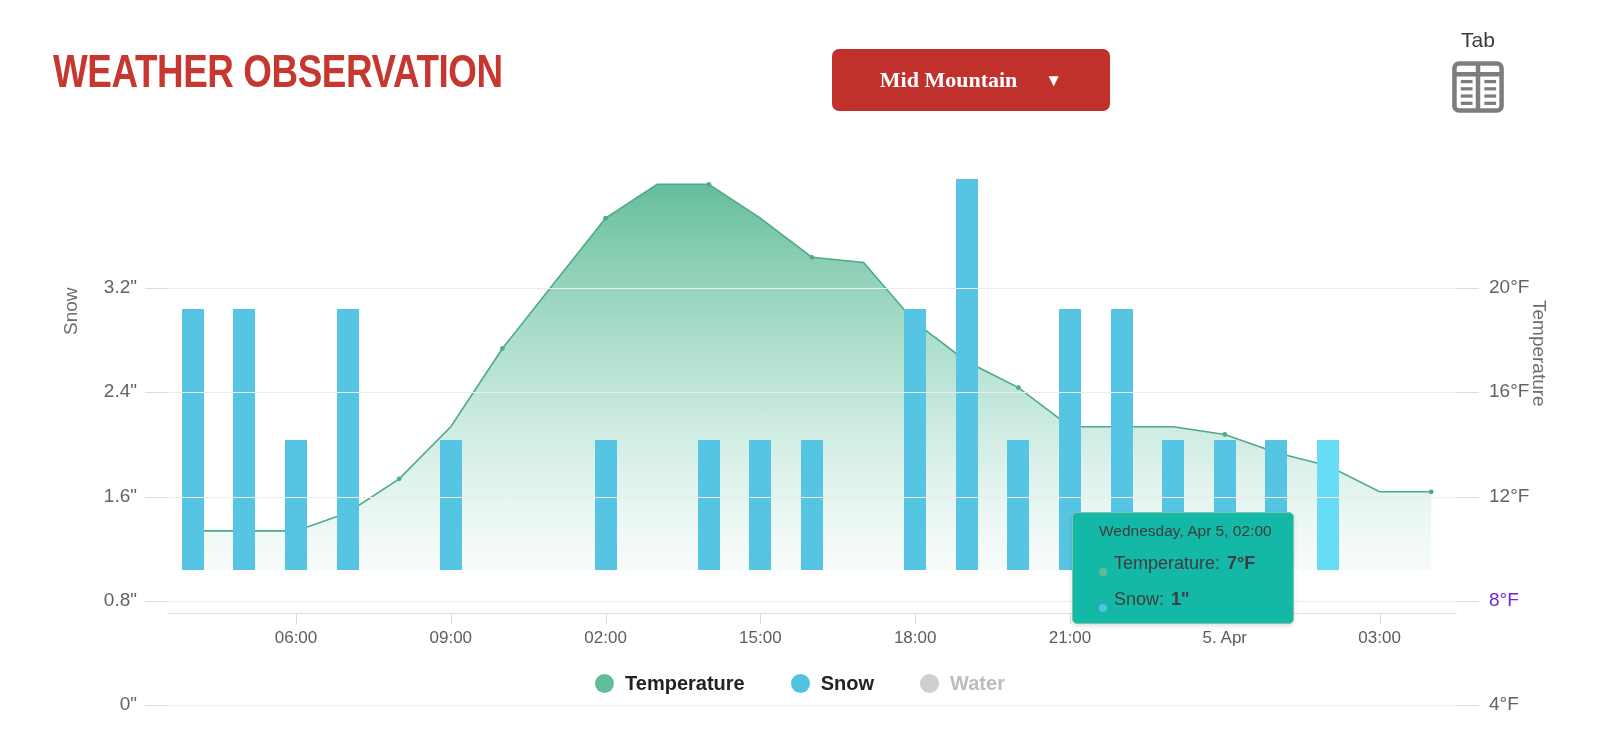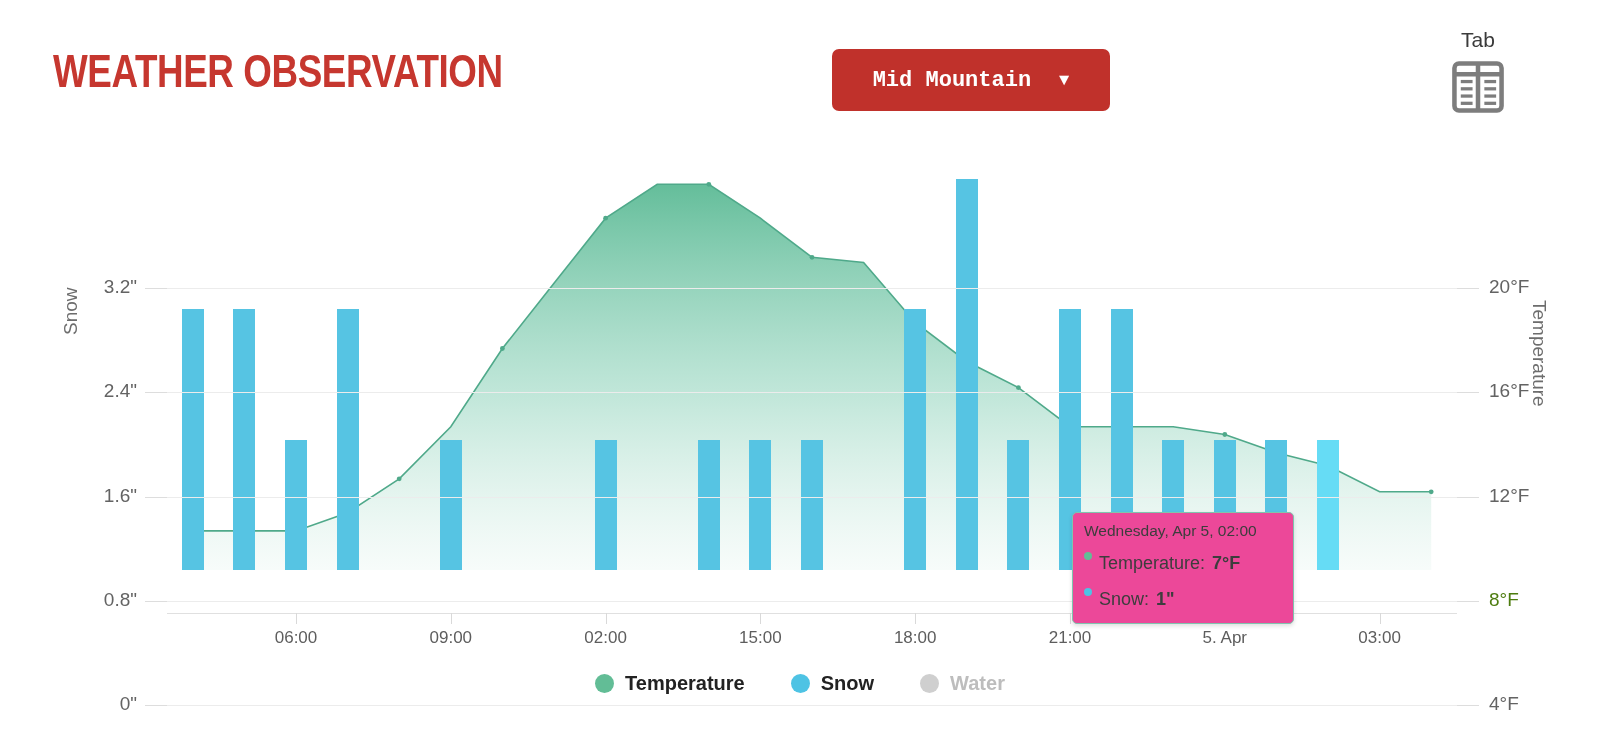--- a/index.html
+++ b/index.html
@@ -31,21 +31,21 @@
     width:278px;height:62px;
     background:#c0312b;
     border-radius:7px;
     border:none;
     color:#ffffff;
     font-size:22px;
     font-weight:bold;
     display:flex;align-items:center;justify-content:center;
     gap:28px;
     cursor:pointer;
-    font-family:Liberation Mono, monospace;
+    font-family:Liberation Serif, serif;
   }
   .station-btn .caret{font-size:17px;line-height:1;}
 
   .view-tabs{
     position:absolute;left:1440px;top:28px;
     display:flex;gap:34px;align-items:flex-start;
   }
   .view-tab{
     display:flex;flex-direction:column;align-items:center;gap:6px;
     cursor:pointer;width:76px;
@@ -99,30 +99,30 @@
     background:#56c4e3;
   }
   .bar.hl{background:#66dcf5;}
 
   .area-svg{position:absolute;left:0;top:0;width:1290px;height:417px;}
 
   
   .tooltip{
     position:absolute;left:1072px;top:512px;
     width:222px;
-    background:#ec4899;
+    background:#14b8a6;
     border:1px solid #80c4ae;
     border-radius:5px;
-    padding:9px 12px 11px 11px;
+    padding:9px 12px 11px 26px;
     box-shadow:0 2px 4px rgba(0,0,0,.13);
     font-size:16px;color:#3d3d3d;
     box-sizing:border-box;
   }
   .tt-date{font-size:15.5px;color:#3d3d3d;margin-bottom:2px;white-space:nowrap;}
-  .tt-row{display:flex;align-items:flex-start;gap:7px;font-size:18px;white-space:nowrap;line-height:1.32;margin-top:12px;}
+  .tt-row{display:flex;align-items:flex-end;gap:7px;font-size:18px;white-space:nowrap;line-height:1.32;margin-top:12px;}
   .tt-dot{width:8px;height:8px;border-radius:50%;flex:none;}
   .tt-row b{font-weight:bold;}
 
   
   .legend{
     position:absolute;left:0;top:672px;width:1600px;
     display:flex;justify-content:center;align-items:center;gap:46px;
   }
   .leg-item{display:flex;align-items:center;gap:11px;cursor:pointer;}
   .leg-dot{width:19px;height:19px;border-radius:50%;}
@@ -230,21 +230,21 @@
       <div style="position: absolute; left: 32px; top: 349.5px; width: 105px; text-align: right; font-size: 19px; color: rgb(99, 99, 99);">1.6"</div>
       <div class="gridline" style="position: absolute; left: 167px; top: 257.25px; width: 1290px; height: 1px; background: rgb(236, 236, 236);"></div>
       <div style="position: absolute; left: 145px; top: 257.25px; width: 22px; height: 1px; background: rgb(221, 221, 221);"></div>
       <div style="position: absolute; left: 32px; top: 245.25px; width: 105px; text-align: right; font-size: 19px; color: rgb(99, 99, 99);">2.4"</div>
       <div class="gridline" style="position: absolute; left: 167px; top: 153px; width: 1290px; height: 1px; background: rgb(236, 236, 236);"></div>
       <div style="position: absolute; left: 145px; top: 153px; width: 22px; height: 1px; background: rgb(221, 221, 221);"></div>
       <div style="position: absolute; left: 32px; top: 141px; width: 105px; text-align: right; font-size: 19px; color: rgb(99, 99, 99);">3.2"</div>
       <div style="position: absolute; left: 1457px; top: 570px; width: 22px; height: 1px; background: rgb(221, 221, 221);"></div>
       <div style="position: absolute; left: 1489px; top: 558px; font-size: 19px; color: rgb(99, 99, 99);">4°F</div>
       <div style="position: absolute; left: 1457px; top: 465.75px; width: 22px; height: 1px; background: rgb(221, 221, 221);"></div>
-      <div style="position: absolute; left: 1489px; top: 453.75px; font-size: 19px; color: #4d7c0f;">8°F</div>
+      <div style="position: absolute; left: 1489px; top: 453.75px; font-size: 19px; color: #6d28d9;">8°F</div>
       <div style="position: absolute; left: 1457px; top: 361.5px; width: 22px; height: 1px; background: rgb(221, 221, 221);"></div>
       <div style="position: absolute; left: 1489px; top: 349.5px; font-size: 19px; color: rgb(99, 99, 99);">12°F</div>
       <div style="position: absolute; left: 1457px; top: 257.25px; width: 22px; height: 1px; background: rgb(221, 221, 221);"></div>
       <div style="position: absolute; left: 1489px; top: 245.25px; font-size: 19px; color: rgb(99, 99, 99);">16°F</div>
       <div style="position: absolute; left: 1457px; top: 153px; width: 22px; height: 1px; background: rgb(221, 221, 221);"></div>
       <div style="position: absolute; left: 1489px; top: 141px; font-size: 19px; color: rgb(99, 99, 99); text-align: right;">20°F</div>
     </div>
 
   <div class="xaxis-line"></div>
   <div id="xticks">

